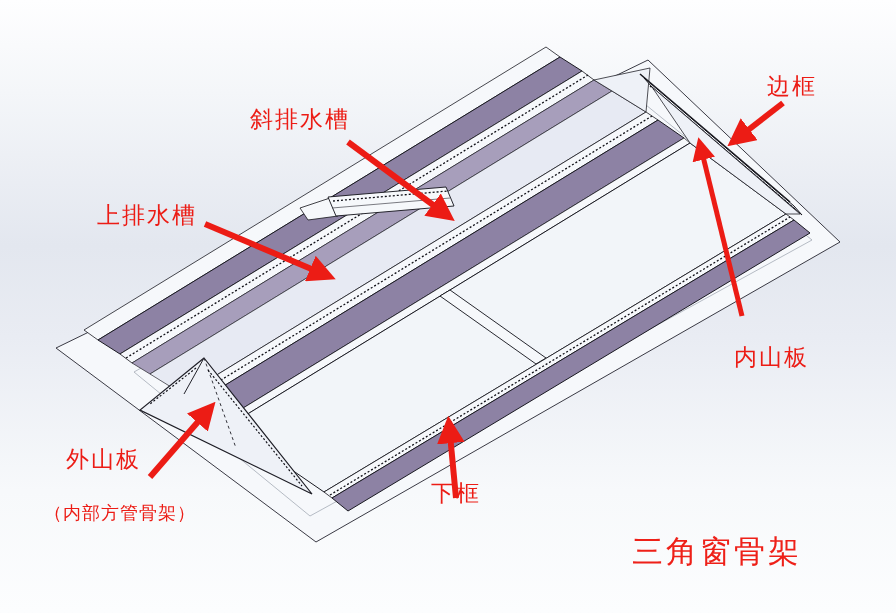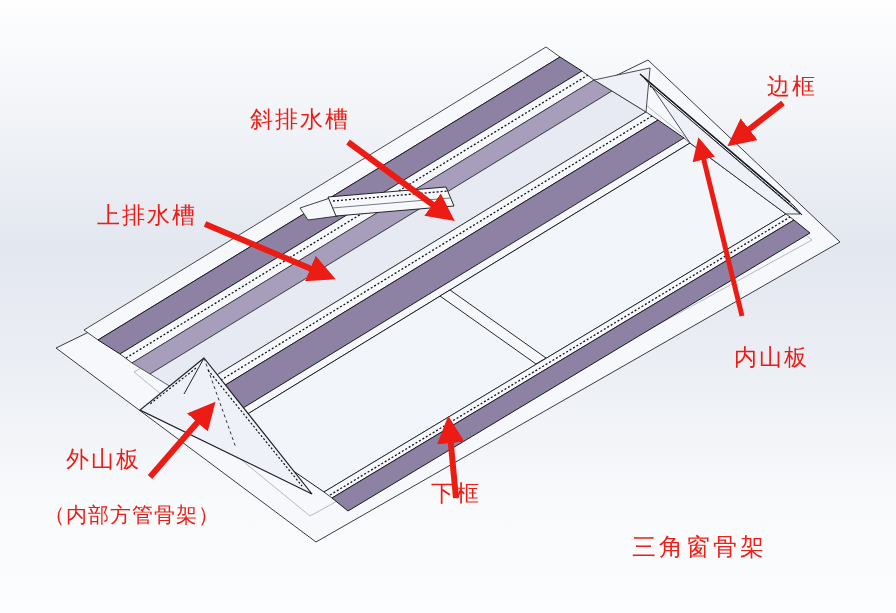--- a/index.html
+++ b/index.html
@@ -6,22 +6,22 @@
   .stage{
     position:relative;width:896px;height:613px;overflow:hidden;
     background:linear-gradient(180deg,#fefeff 0%,#f4f6f9 15%,#e3e7ef 40%,#e9ecf3 55%,#f7f9fb 80%,#fcfdfe 100%);
     font-family:"DejaVu Sans","Liberation Sans",sans-serif;
   }
   svg.model{position:absolute;left:0;top:0;}
   .label{
     position:absolute;color:#ec1c15;font-size:23px;line-height:1.15;
     letter-spacing:2px;white-space:nowrap;user-select:none;
   }
-  .label.small{font-size:21px;letter-spacing:1px;}
-  .label.title{font-size:24px;letter-spacing:3px;color:#ee2018;}
+  .label.small{font-size:18px;letter-spacing:1px;}
+  .label.title{font-size:31px;letter-spacing:3px;color:#ee2018;}
 </style>
 </head>
 <body>
 
 <div class="stage">
 
   <svg class="model" width="896" height="613" viewBox="0 0 896 613">
     <defs>
       <marker id="ah" markerWidth="4.6" markerHeight="4.6" refX="3.2" refY="2.3" orient="auto" markerUnits="strokeWidth">
         <path d="M0,0 L4.6,2.3 L0,4.6 Z" fill="#ec1c15"></path>

